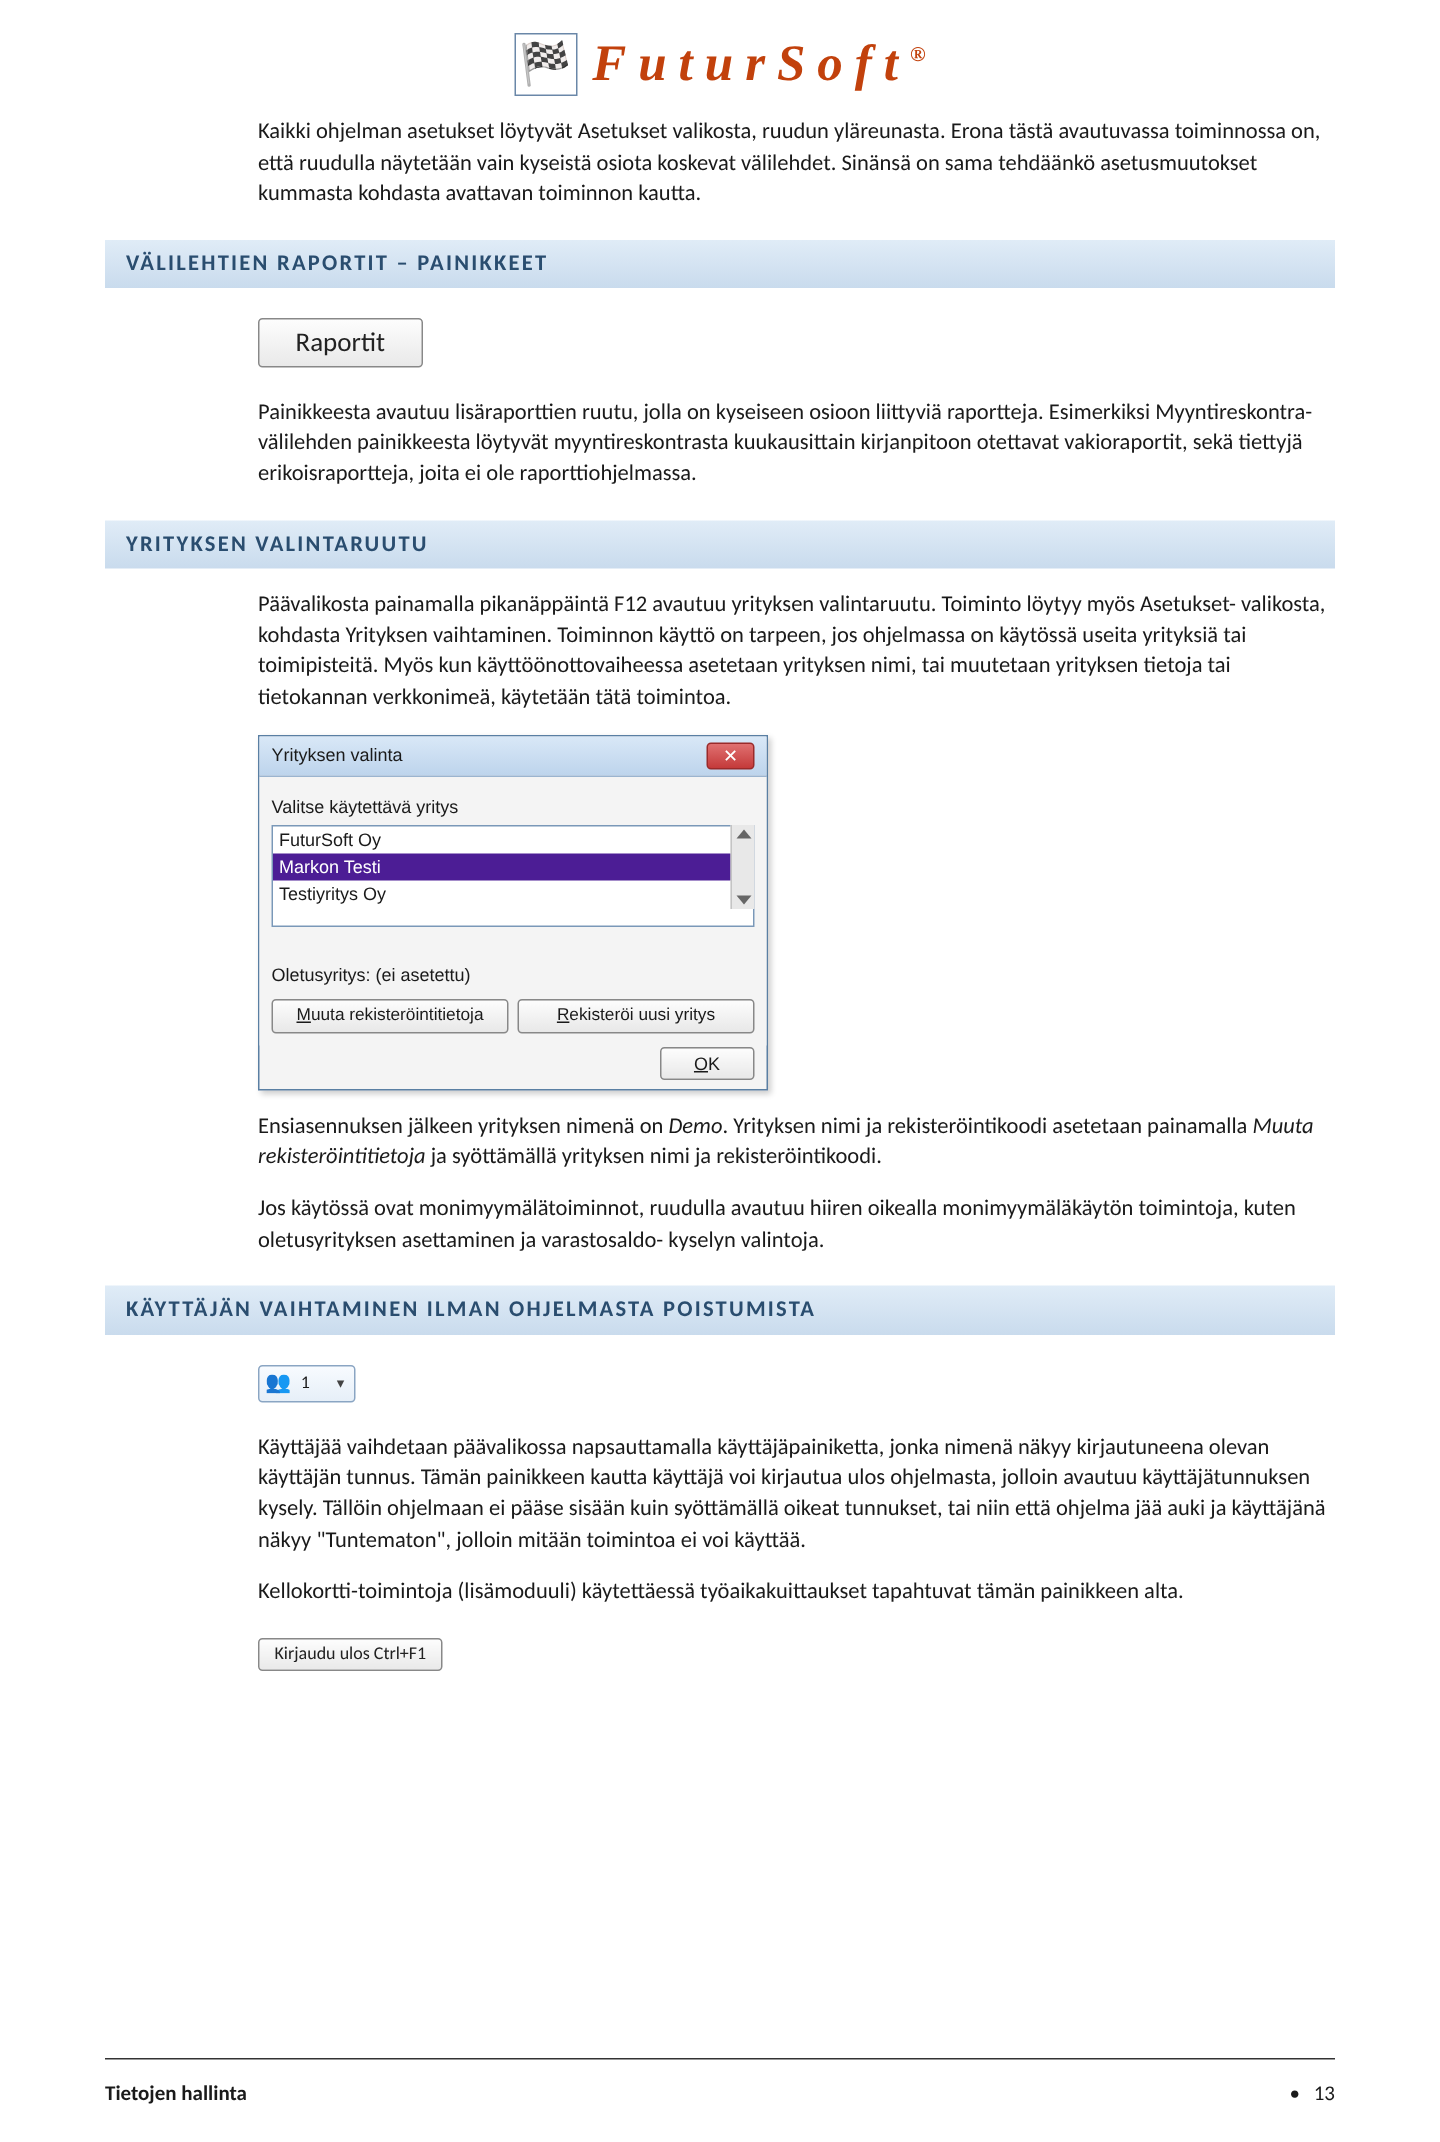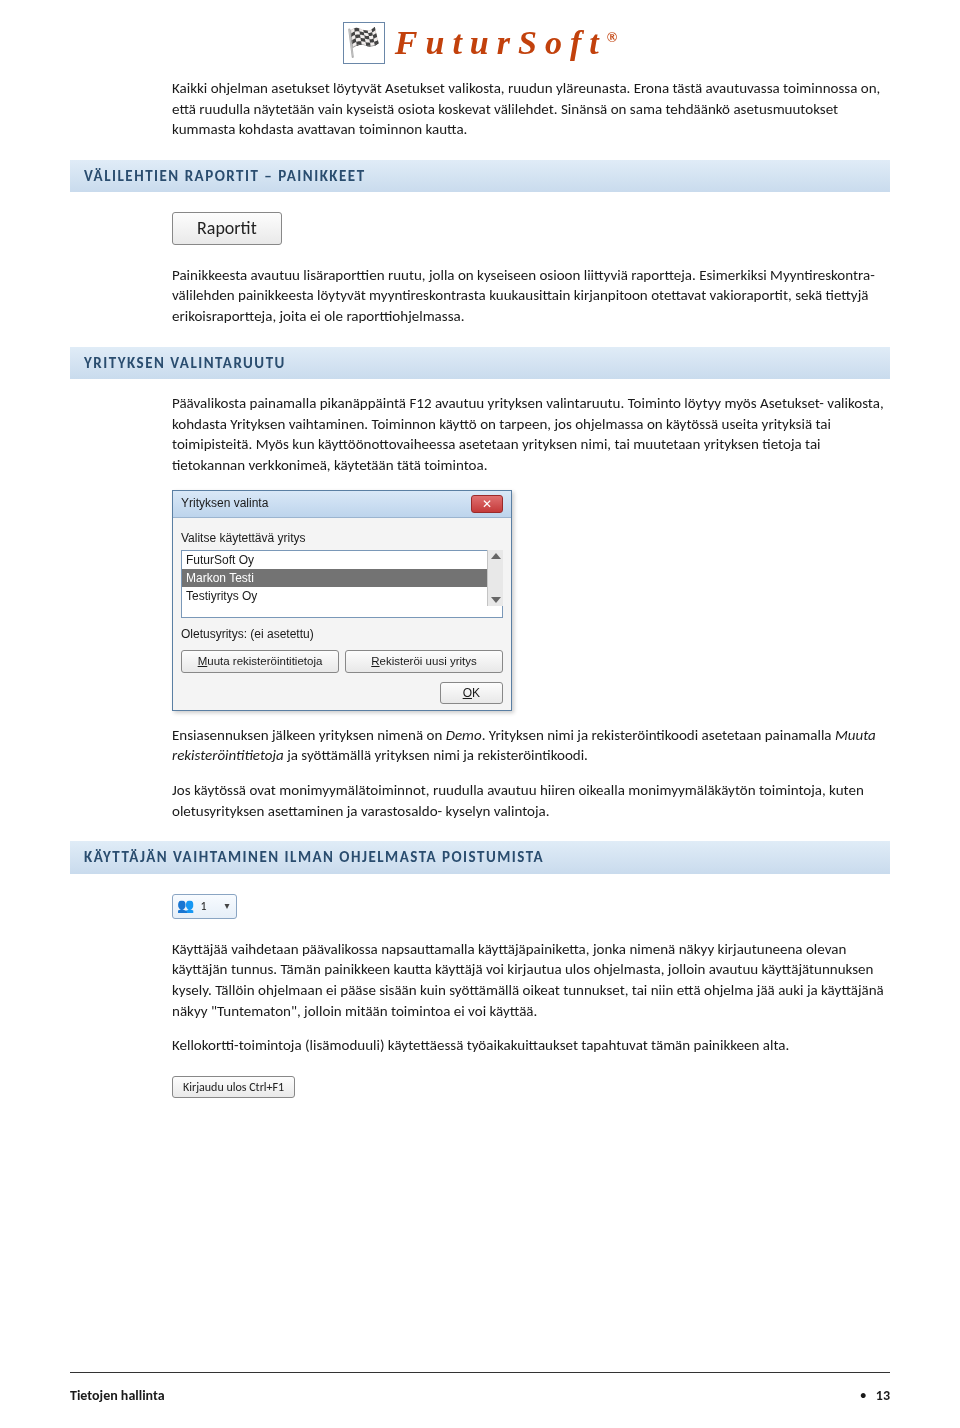--- a/index.html
+++ b/index.html
@@ -111,21 +111,21 @@
   }
   .dialog-body { padding: 8px; background:#f4f4f4; }
   .dialog-label { margin: 4px 0; }
   .dialog-list {
     border: 1px solid #7a98b8;
     background: #fff;
     height: 68px;
     overflow: hidden;
   }
   .dialog-list div { padding: 1px 4px; font-size:12px; }
-  .dl-selected { background: #737373; color: #fff; }
+  .dl-selected { background: #4c1d95; color: #fff; }
   .dl-wrap { position: relative; }
   .dl-scrollbar { position:absolute; top:0; right:0; width:16px; height:56px; background:#e8e8e8; border-left:1px solid #c4c4c4;}
   .dl-scrollbar::before,.dl-scrollbar::after{content:"";position:absolute;left:3px;width:0;height:0;border-left:5px solid transparent;border-right:5px solid transparent;}
   .dl-scrollbar::before{top:3px;border-bottom:6px solid #666;}
   .dl-scrollbar::after{bottom:3px;border-top:6px solid #666;}
   .dialog-buttons-row { display:flex; gap:6px; margin-top:8px;}
   .dlg-btn {
     flex:1;
     background: linear-gradient(#fdfdfd,#e8e8e8);
     border:1px solid #888; border-radius:3px;
@@ -157,21 +157,21 @@
     right: 70px;
     border-top: 1px solid #333;
     padding-top: 14px;
     display: flex;
     justify-content: space-between;
     font-size: 14px;
     font-weight: bold;
   }
   .page-footer .right { font-weight: normal; }
   .page-footer .right .bullet { padding: 0 6px; }
-  .page-footer .right b { font-weight: bold; }
+  .page-footer .right b { font-weight: normal; }
 </style>
 </head>
 <body>
 
 <div class="page">
   <div class="logo">
     <span class="logo-inner">
       <span class="logo-flag">🏁</span>
       <span class="logo-text">
         <span>FuturSoft</span><sup>®</sup>
@@ -201,21 +201,21 @@
       <div class="dialog-body">
         <div class="dialog-label">Valitse käytettävä yritys</div>
         <div class="dl-wrap">
           <div class="dialog-list">
             <div>FuturSoft Oy</div>
             <div class="dl-selected">Markon Testi</div>
             <div>Testiyritys Oy</div>
           </div>
           <div class="dl-scrollbar"></div>
         </div>
-        <div class="dialog-label" style="margin-top:8px">Oletusyritys: (ei asetettu)</div>
+        <div class="dialog-label" style="margin-top:24px">Oletusyritys: (ei asetettu)</div>
         <div class="dialog-buttons-row">
           <div class="dlg-btn"><u>M</u><span>uuta rekisteröintitietoja</span></div>
           <div class="dlg-btn"><u>R</u><span>ekisteröi uusi yritys</span></div>
         </div>
       </div>
       <div class="dialog-footer">
         <span class="ok-btn"><u>O</u>K</span>
       </div>
     </div>
 

